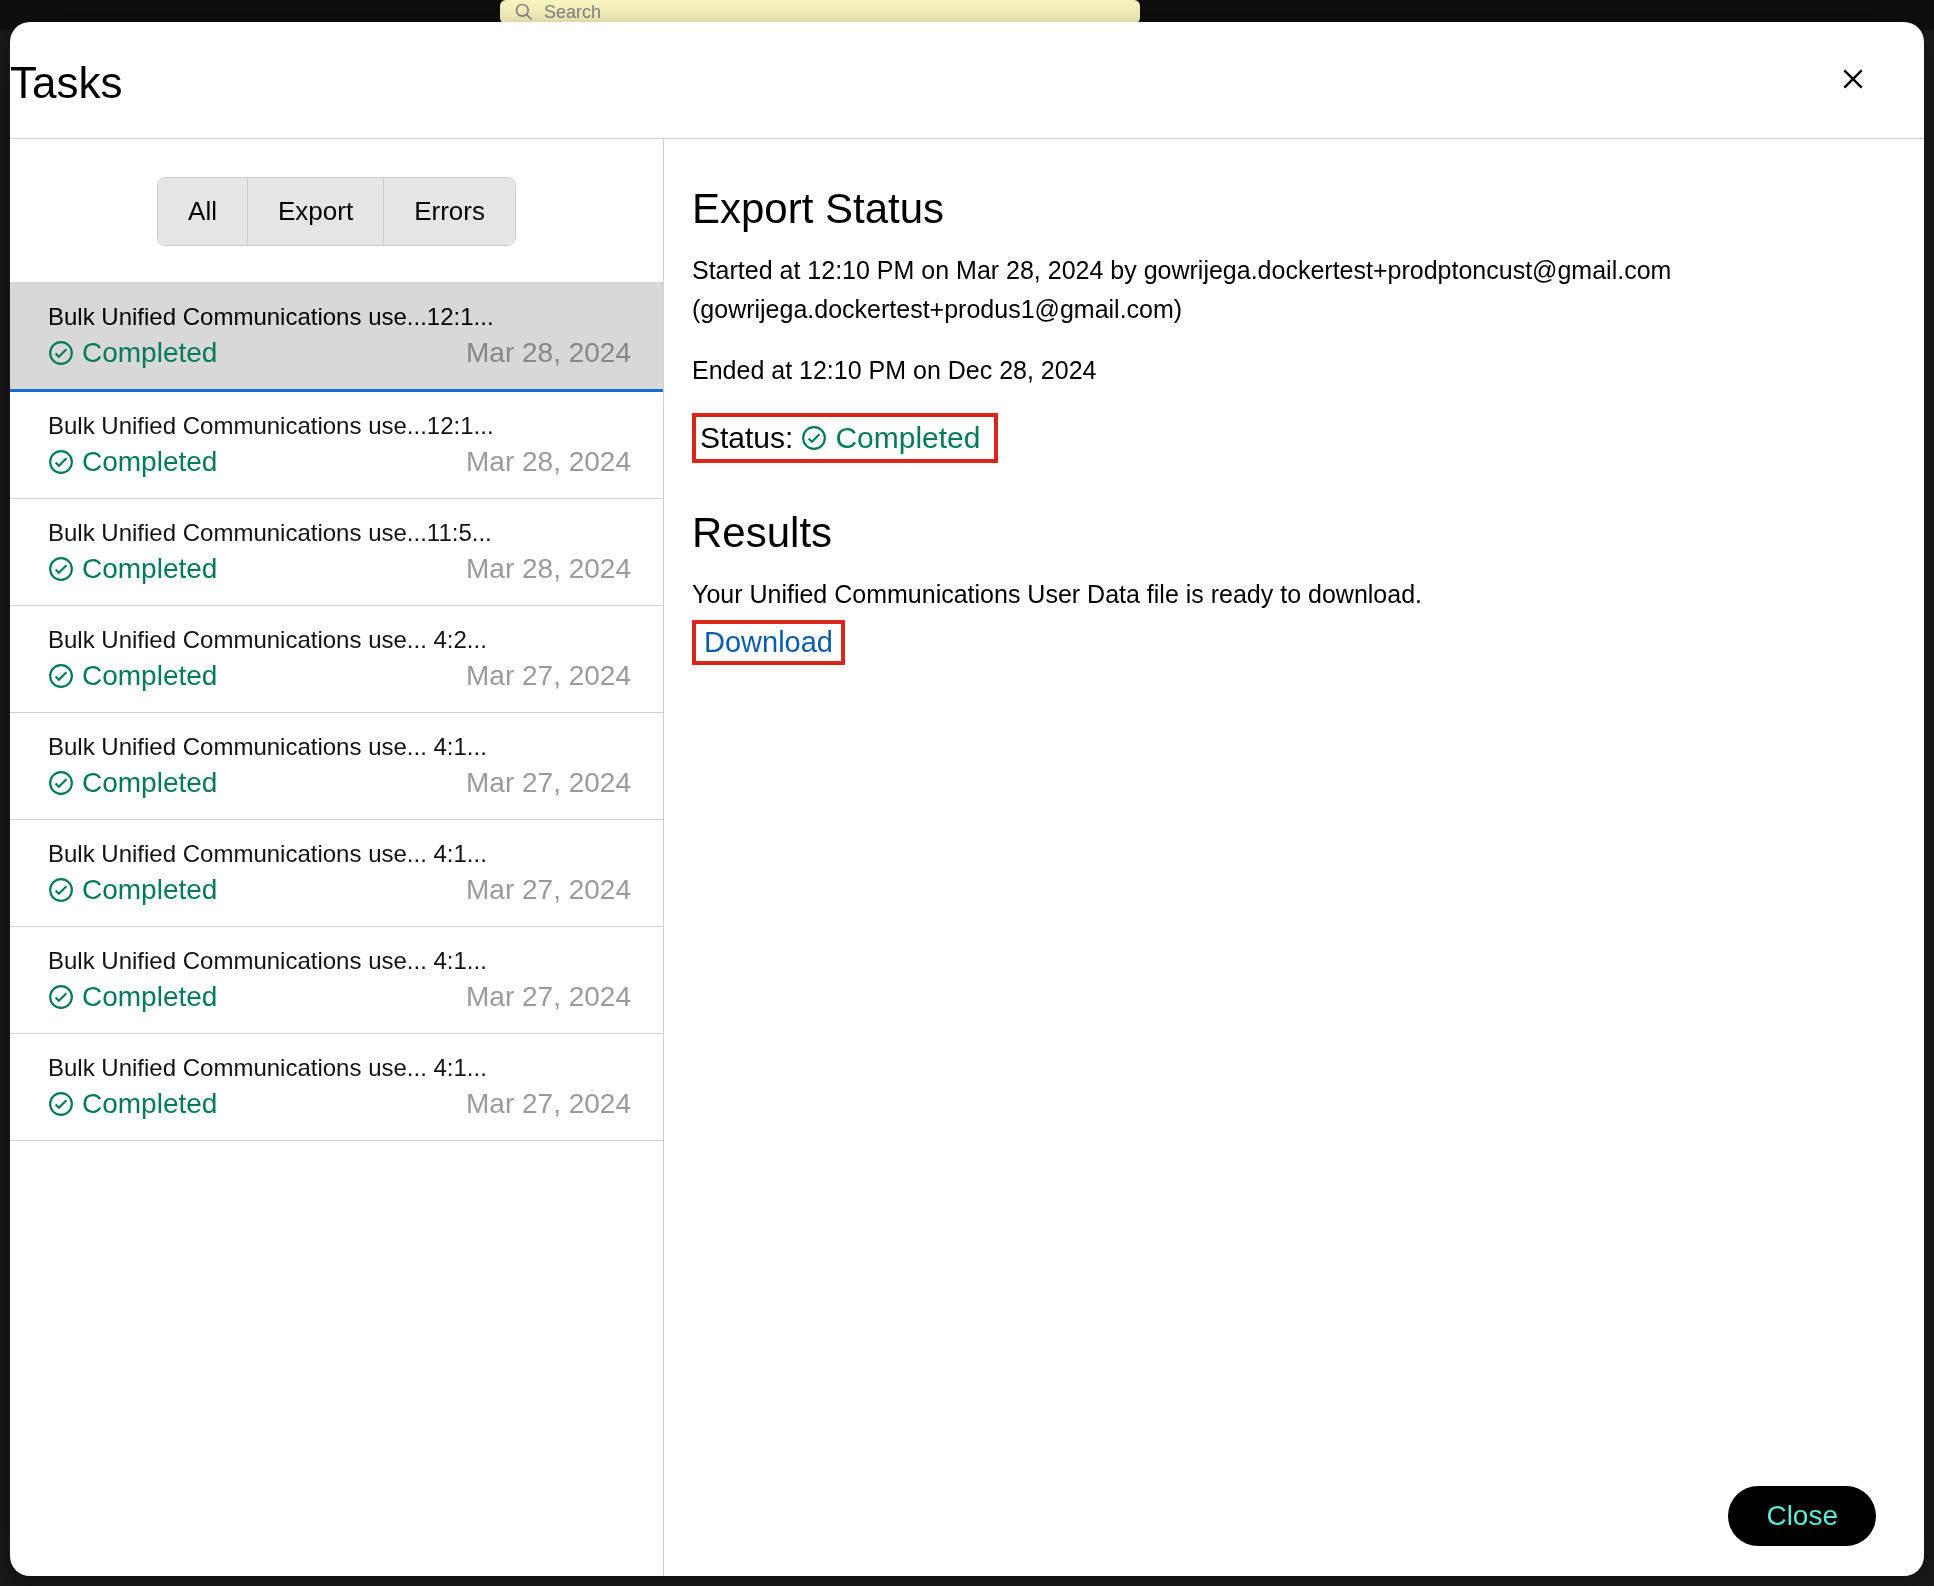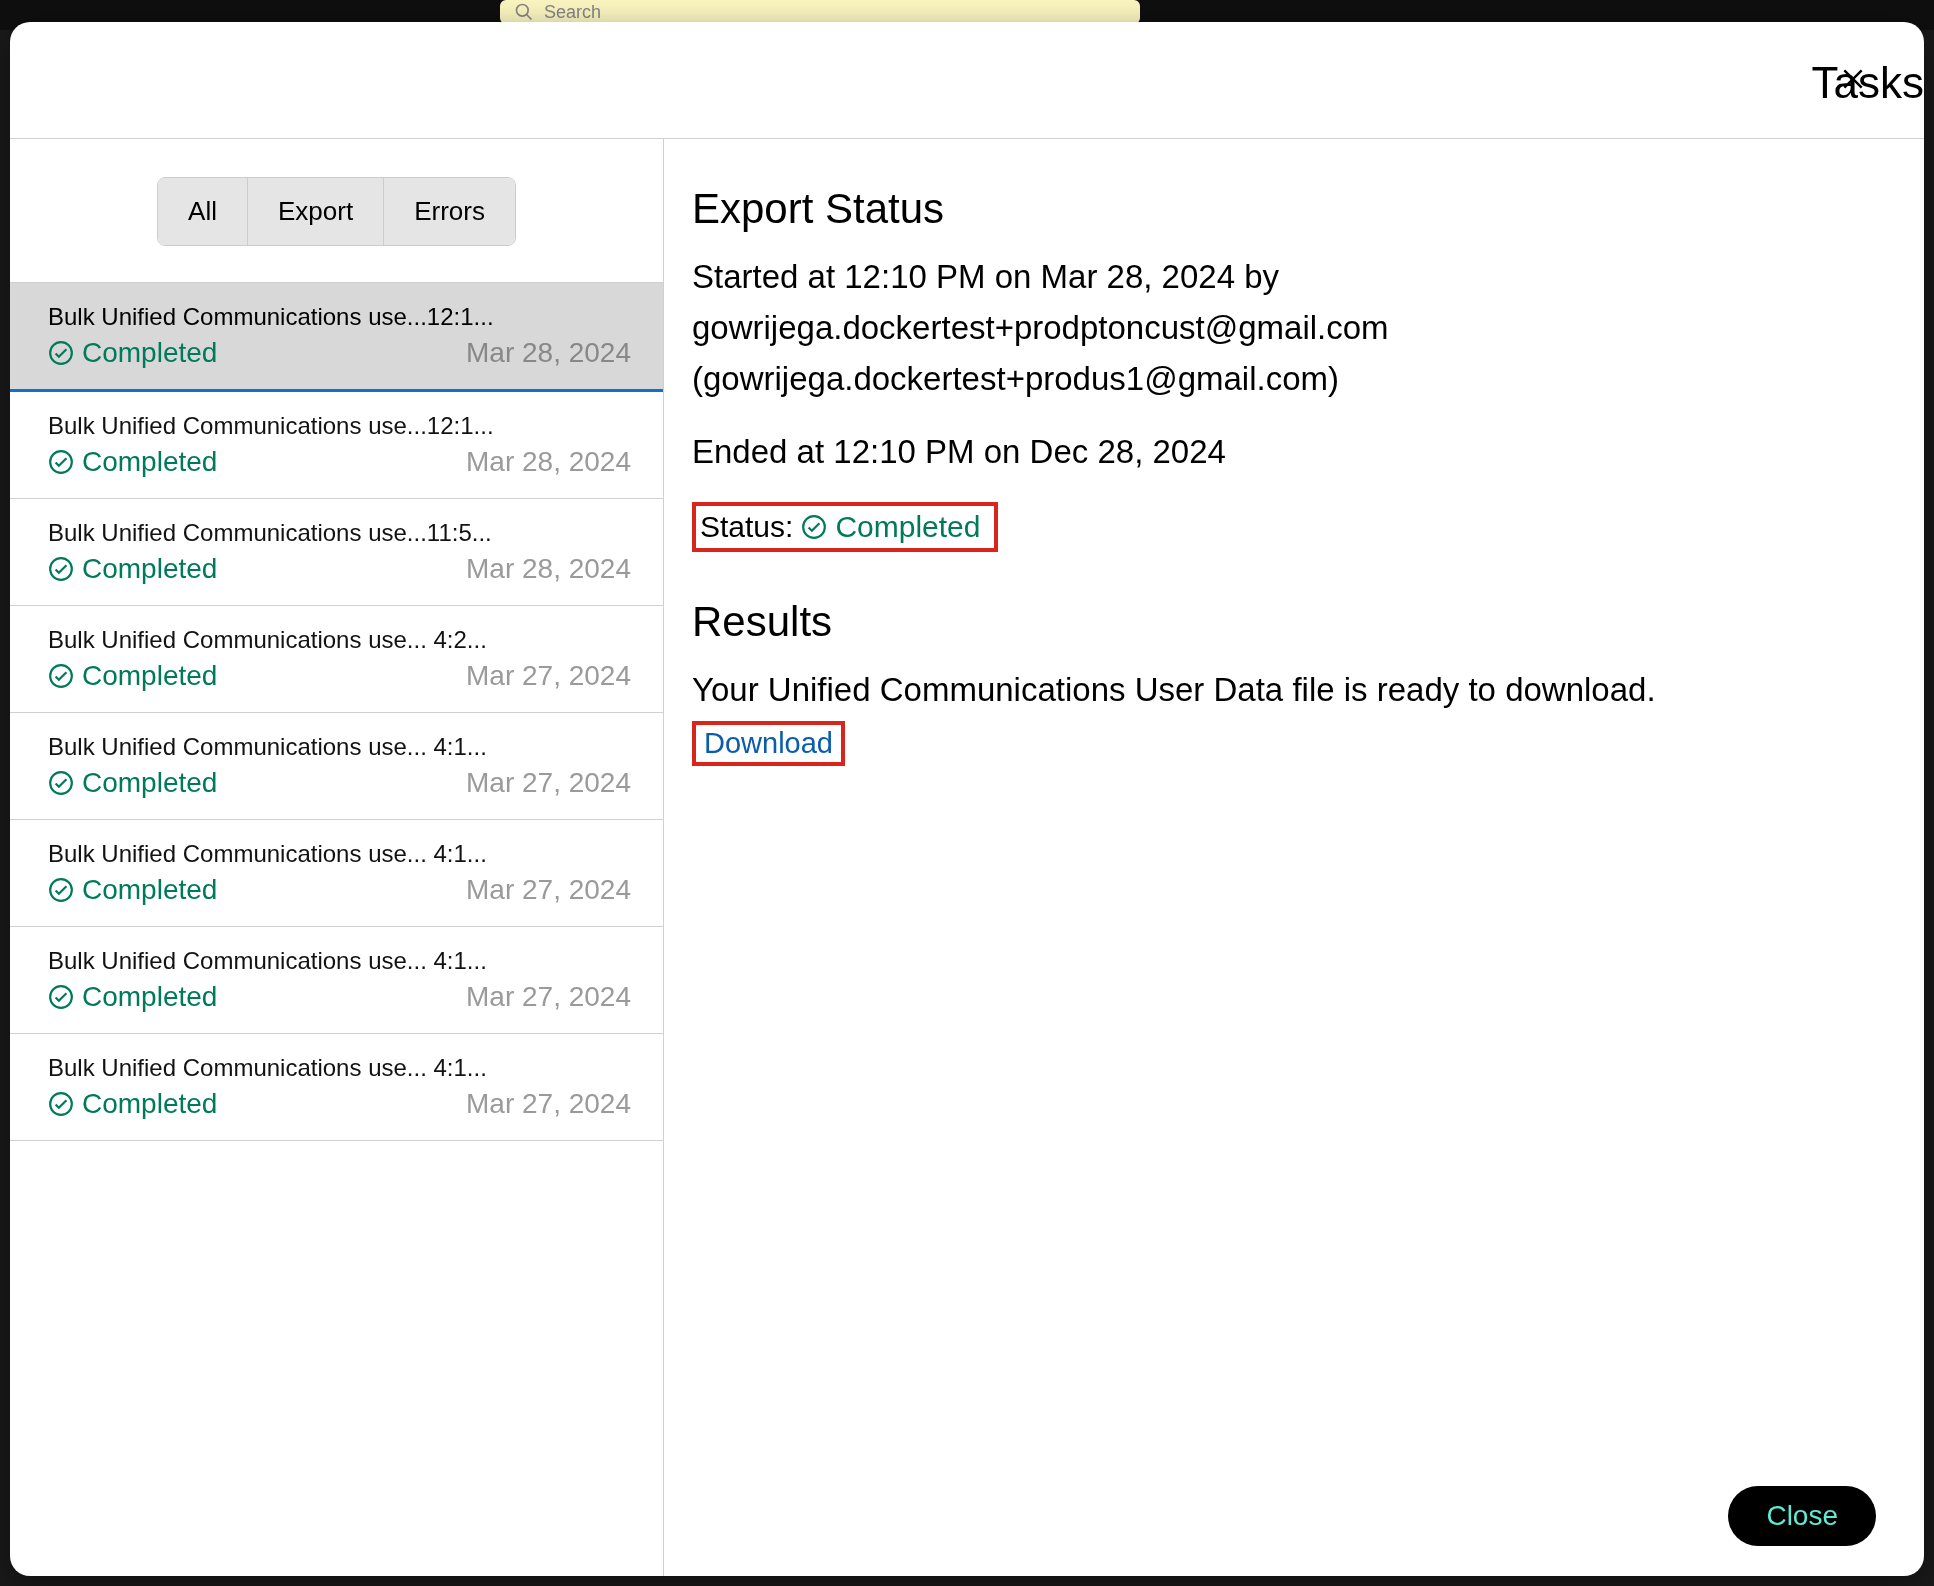--- a/index.html
+++ b/index.html
@@ -41,21 +41,21 @@
   background: #fff;
   border-radius: 20px;
   display: flex;
   flex-direction: column;
   overflow: hidden;
   box-shadow: 0 10px 40px rgba(0,0,0,0.4);
 }
 
 .modal-header {
   position: relative;
-  text-align: right;
+  text-align: left;
   padding: 36px 0 30px 0;
   border-bottom: 1px solid #d0d0d0;
 }
 .modal-title {
   font-size: 44px;
   font-weight: 400;
   color: #000;
 }
 .close-x {
   position: absolute;
@@ -158,21 +158,21 @@
   padding: 46px 40px 20px 28px;
   overflow-y: auto;
   color: #000;
 }
 .detail-h1 {
   font-size: 42px;
   font-weight: 400;
   margin-bottom: 18px;
 }
 .detail-line {
-  font-size: 33px;
+  font-size: 25px;
   line-height: 1.55;
   margin-bottom: 4px;
 }
 .detail-gap { margin-top: 22px; }
 .status-box {
   display: inline-flex;
   align-items: center;
   border: 4px solid #d8261c;
   padding: 4px 14px 4px 4px;
   margin-top: 20px;

